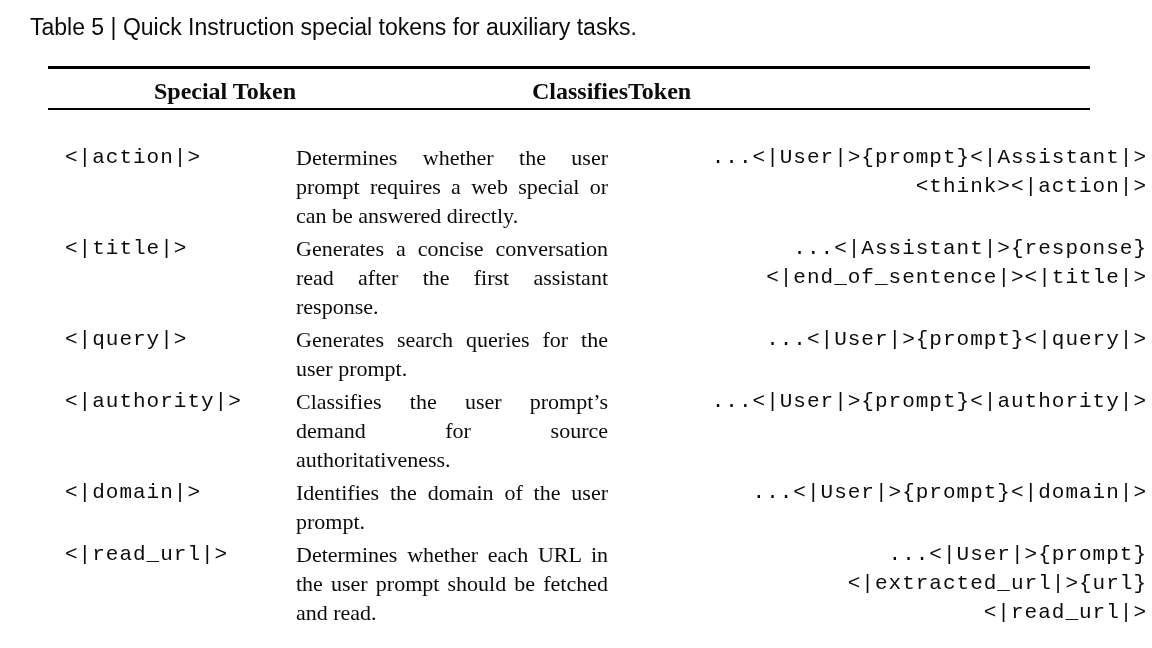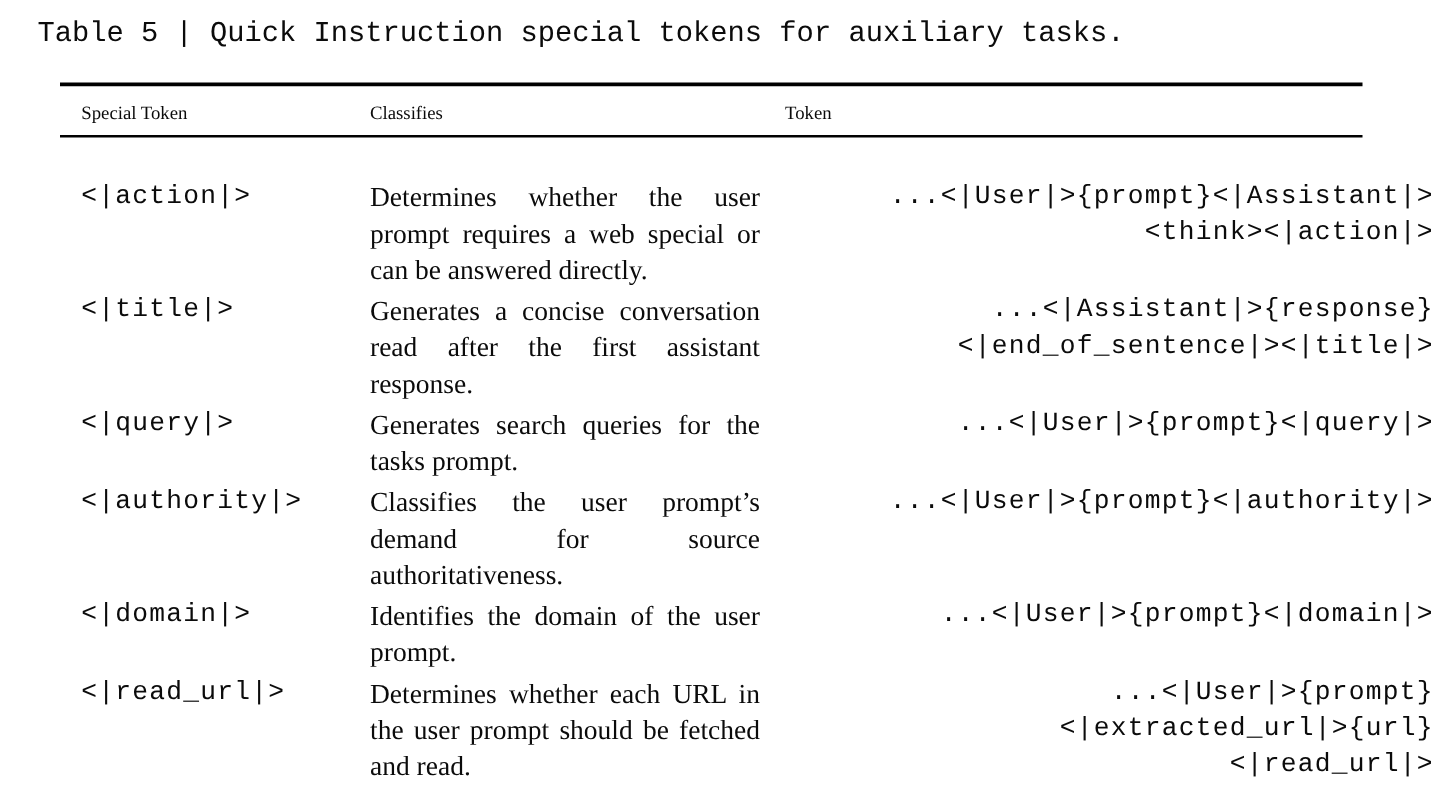--- a/index.html
+++ b/index.html
@@ -1,33 +1,33 @@
 <!DOCTYPE html>
 <html lang="en"><head>
 <meta charset="utf-8">
 <style>
   * { margin:0; padding:0; box-sizing:border-box; }
   html, body { width:1152px; height:648px; background:#ffffff; overflow:hidden; }
   .page { position:relative; width:1152px; height:648px; background:#ffffff; color:#0b0b0b; }
 
   .caption {
     position:absolute; left:30px; top:13px;
-    font-family:Liberation Mono, monospace;
+    font-family:Liberation Sans, sans-serif;
     font-size:23px; line-height:28px; color:#0b0b0b;
   }
 
   .rule { position:absolute; left:48px; width:1042px; background:#000000; }
   .rule-top { top:66px; height:2.5px; }
   .rule-mid { top:108px; height:1.6px; }
 
   .thead {
     position:absolute; left:65px; top:78px;
     display:grid; grid-template-columns:231px 332px auto;
     font-family:"Liberation Serif", serif;
-    font-weight:normal; font-size:15px; line-height:26px;
+    font-weight:bold; font-size:24px; line-height:26px;text-align:right;
   }
 
   .tbody {
     position:absolute; left:65px; top:121px; width:1082px;
     display:flex; flex-direction:column; gap:4px;margin-top:22px;
   }
   .trow {
     display:grid; grid-template-columns:231px 332px auto;
     align-items:start;
   }
@@ -84,21 +84,21 @@
       <div class="cell-fmt">
         <div class="mono">...&lt;|Assistant|&gt;{response}</div>
         <div class="mono">&lt;|end_of_sentence|&gt;&lt;|title|&gt;</div>
       </div>
     </div>
 
     <div class="trow">
       <div class="cell-tokens">
         <div class="mono">&lt;|query|&gt;</div>
       </div>
-      <div class="cell-desc">Generates search queries for the tasks prompt.</div>
+      <div class="cell-desc">Generates search queries for the user prompt.</div>
       <div class="cell-fmt">
         <div class="mono">...&lt;|User|&gt;{prompt}&lt;|query|&gt;</div>
       </div>
     </div>
 
     <div class="trow">
       <div class="cell-tokens">
         <div class="mono">&lt;|authority|&gt;</div>
       </div>
       <div class="cell-desc">Classifies the user prompt’s demand for source authoritativeness.</div>

